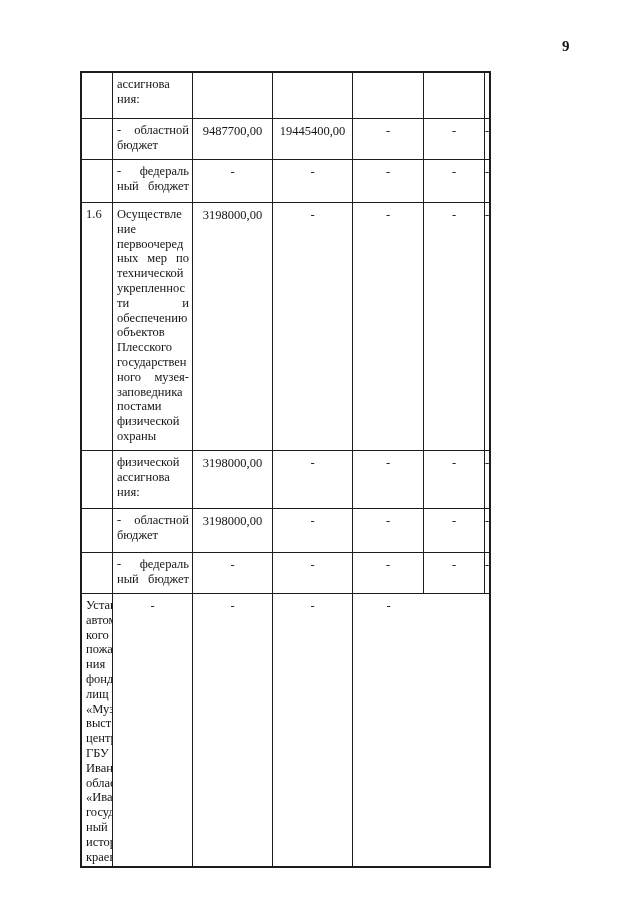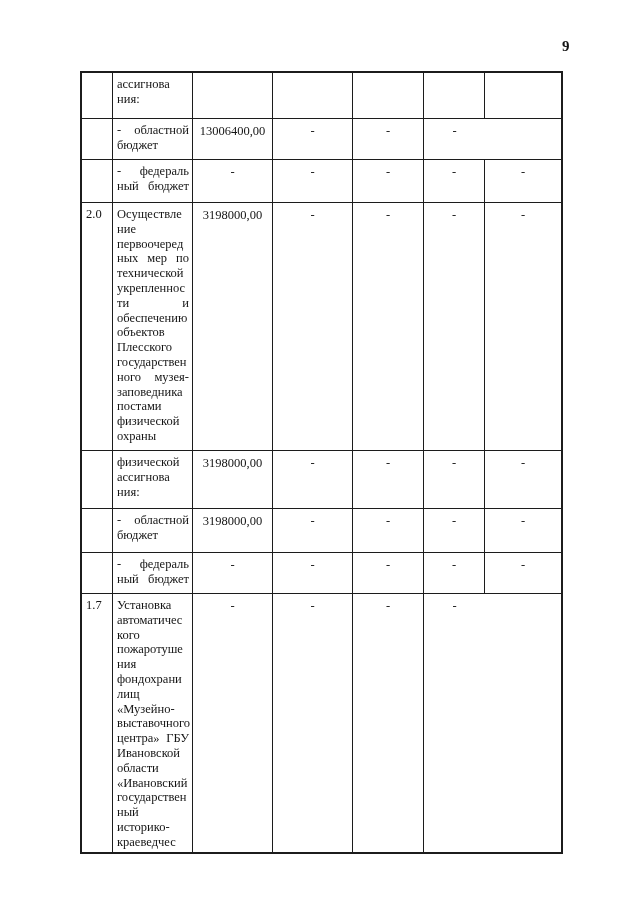--- a/index.html
+++ b/index.html
@@ -19,21 +19,21 @@
     position: absolute;
     top: 38px;
     left: 562px;
     font-size: 15px;
     font-weight: bold;
   }
   .doc-table {
     position: absolute;
     top: 71px;
     left: 80px;
-    width: 483px;
+    width: 411px;
     box-sizing: border-box;
     border: 2px solid #1c1c1c;
     background: #ffffff;
   }
   .row {
     display: grid;
     grid-template-columns: 31px 80px 80px 80px 71px 61px 1fr;
     border-bottom: 1.6px solid #1c1c1c;
   }
   .row:last-child {
@@ -86,39 +86,40 @@
     <div class="cell c-val"></div>
     <div class="cell c-val"></div>
     <div class="cell c-val"></div>
     <div class="cell c-val"></div>
   </div>
 
   <div class="row r1">
     <div class="cell c-num"></div>
     <div class="cell c-label">- областной
 бюджет</div>
-    <div class="cell c-val">13006400,00</div>
+    <div class="cell c-val">9487700,00</div>
+    <div class="cell c-val">19445400,00</div>
     <div class="cell c-val">-</div>
     <div class="cell c-val">-</div>
     <div class="cell c-val">-</div>
   </div>
 
   <div class="row r2">
     <div class="cell c-num"></div>
     <div class="cell c-label">- федераль
 ный бюджет</div>
     <div class="cell c-val">-</div>
     <div class="cell c-val">-</div>
     <div class="cell c-val">-</div>
     <div class="cell c-val">-</div>
     <div class="cell c-val">-</div>
   </div>
 
   <div class="row r3">
-    <div class="cell c-num">2.0</div>
+    <div class="cell c-num">1.6</div>
     <div class="cell c-label">Осуществле
 ние
 первоочеред
 ных мер по
 технической
 укрепленнос
 ти и
 обеспечению
 объектов
 Плесского
@@ -163,21 +164,20 @@
     <div class="cell c-label">- федераль
 ный бюджет</div>
     <div class="cell c-val">-</div>
     <div class="cell c-val">-</div>
     <div class="cell c-val">-</div>
     <div class="cell c-val">-</div>
     <div class="cell c-val">-</div>
   </div>
 
   <div class="row r7">
-    <div class="cell c-num">1.7</div>
     <div class="cell c-label">Установка
 автоматичес
 кого
 пожаротуше
 ния
 фондохрани
 лищ
 «Музейно-
 выставочного
 центра» ГБУ

